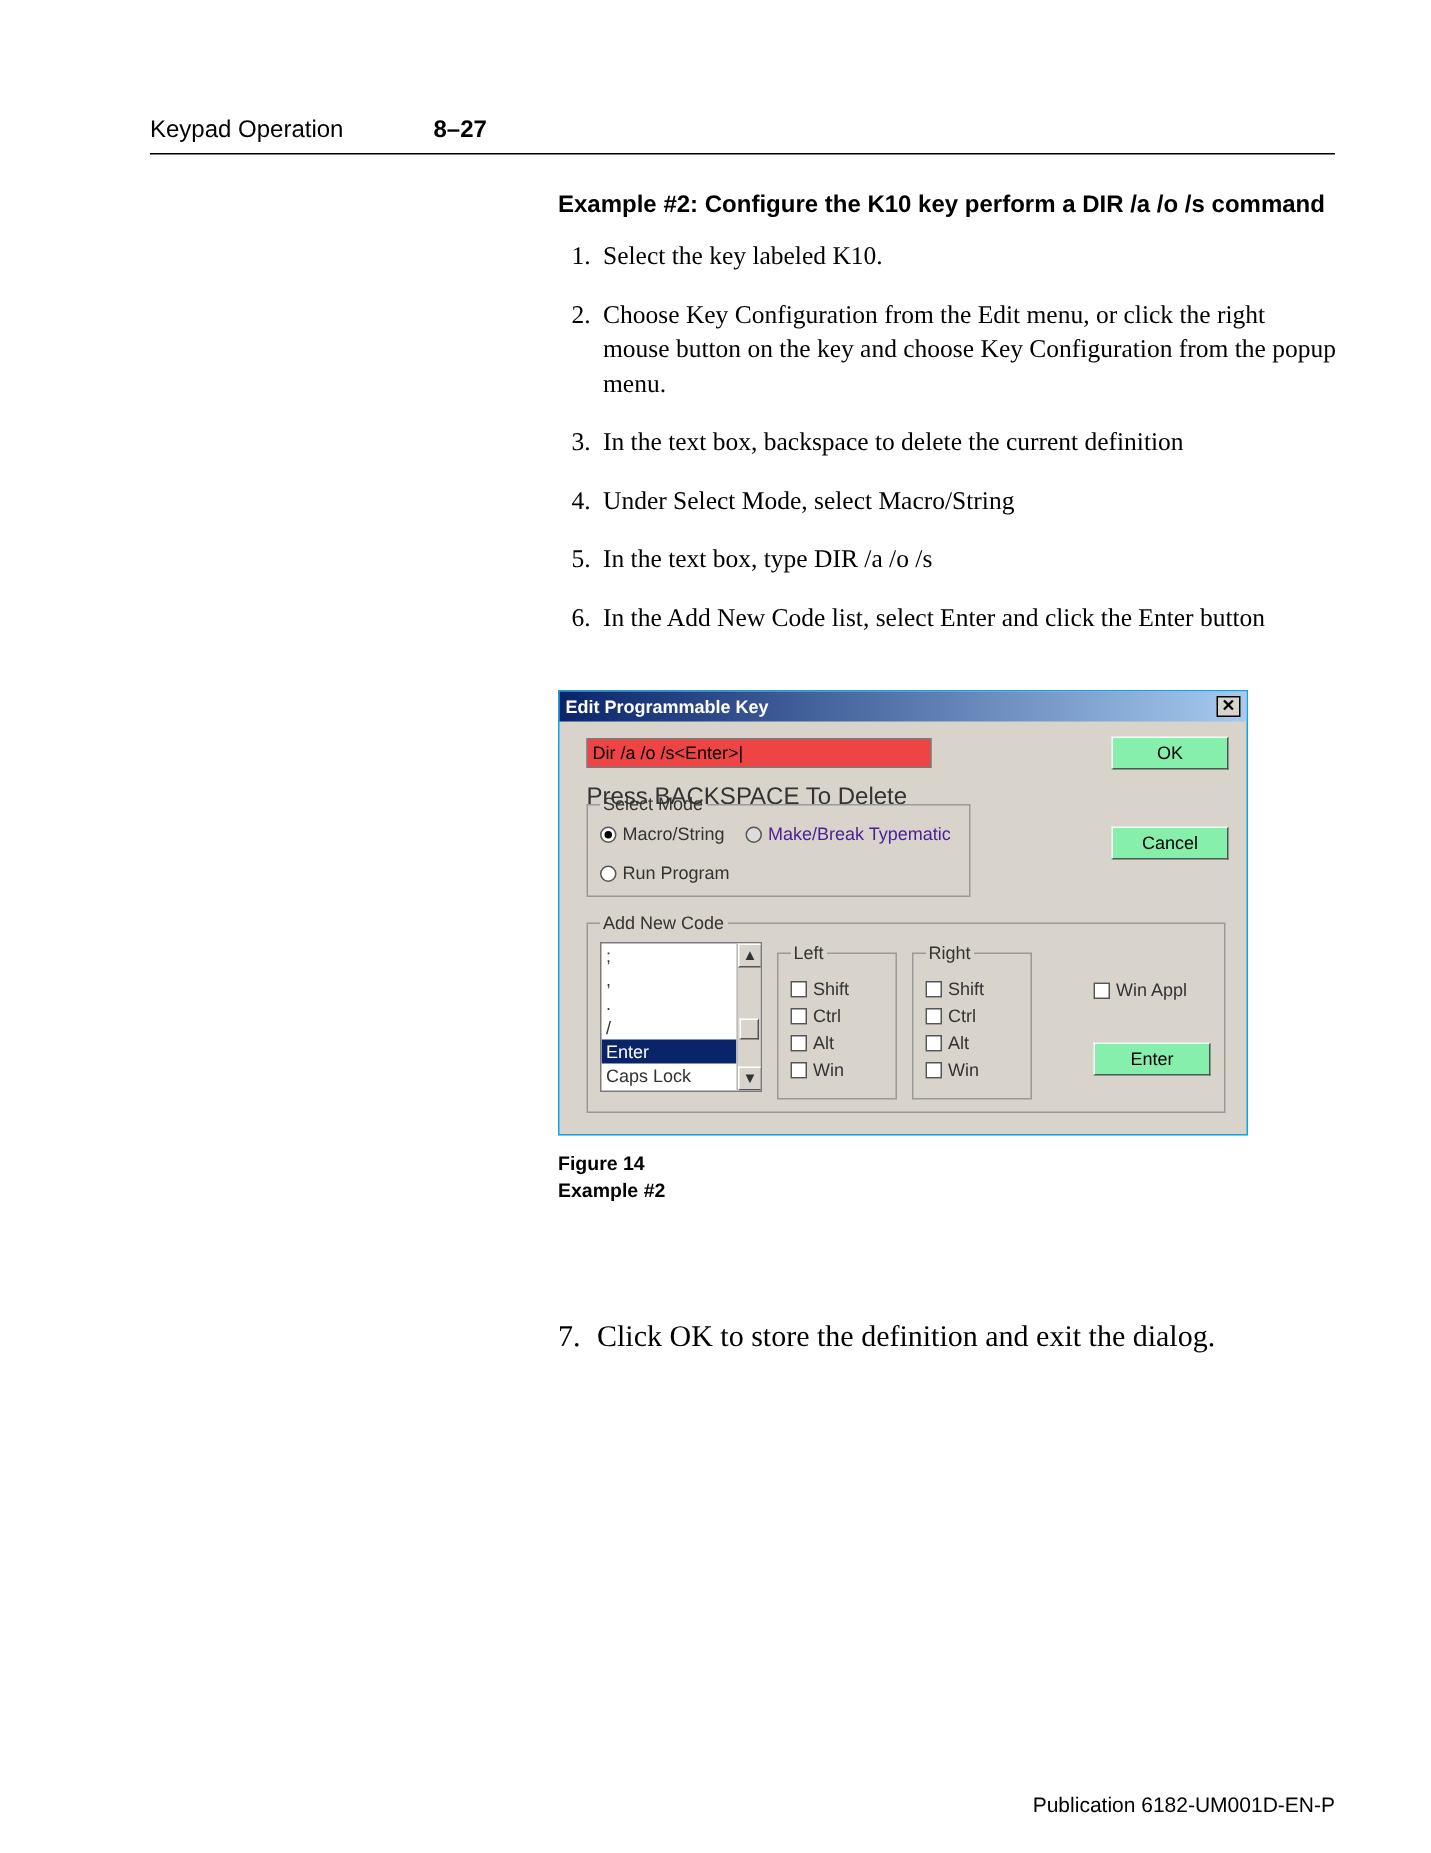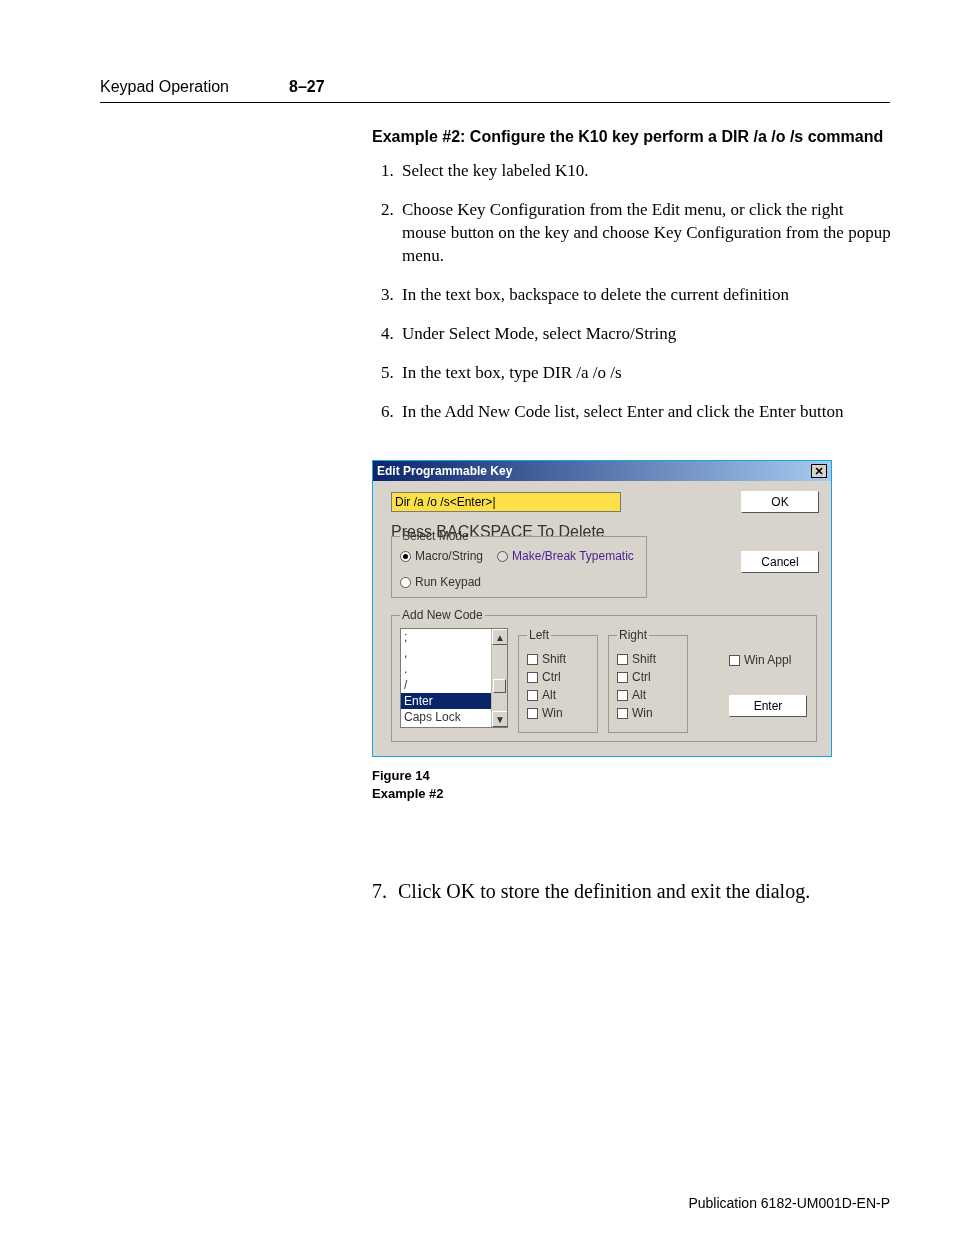--- a/index.html
+++ b/index.html
@@ -12,22 +12,22 @@
   .example-title { font-family: Arial, Helvetica, sans-serif; font-weight: bold; font-size: 16px; margin-bottom: 14px; }
   ol.steps { list-style: decimal; margin-left: 0; padding-left: 26px; font-size: 17px; line-height: 1.35; }
   ol.steps > li { margin-bottom: 16px; padding-left: 4px; }
   .dialog-wrap { position: absolute; top: 460px; left: 372px; width: 460px; }
   .dialog { width: 460px; border: 1px solid #0ea5e9; background: #d8d4cc; font-family: Tahoma, Arial, sans-serif; font-size: 12px; }
   .titlebar { height: 20px; background: linear-gradient(to right, #0a246a, #a6caf0); color: #fff; display: flex; align-items: center; padding: 0 4px; }
   .titlebar .ttext { flex: 1; font-weight: bold; font-size: 12px; }
   .titlebar .closebtn { width: 16px; height: 14px; background: #d8d4cc; border: 1px solid #000; display: flex; align-items: center; justify-content: center; font-family: Arial; font-size: 11px; font-weight: bold; color: #000; line-height: 1; }
   .dlgbody { padding: 10px 12px 14px 18px; color: #333; }
   .row1 { display: flex; align-items: center; }
-  .textinput { width: 230px; height: 20px; border: 1px solid #7a7a7a; background: #fde047; padding: 1px 3px; font-family: Tahoma, Arial, sans-serif; font-size: 12px; color: #000; }
-  .btn { width: 78px; height: 22px; background: #ffffff; border: 1px solid #888; border-top-color: #fff; border-left-color: #fff; border-right-color: #555; border-bottom-color: #555; font-family: Tahoma, Arial, sans-serif; font-size: 12px; color: #000; }
+  .textinput { width: 230px; height: 20px; border: 1px solid #7a7a7a; background: #ef4444; padding: 1px 3px; font-family: Tahoma, Arial, sans-serif; font-size: 12px; color: #000; }
+  .btn { width: 78px; height: 22px; background: #86efac; border: 1px solid #888; border-top-color: #fff; border-left-color: #fff; border-right-color: #555; border-bottom-color: #555; font-family: Tahoma, Arial, sans-serif; font-size: 12px; color: #000; }
   .okbtn { margin-left: auto; }
   .hint { margin-top: 10px; font-size: 16px; color: #333; }
   .cancel-row { display: flex; margin-top: 10px; }
   .cancel-row .btn { margin-left: auto; }
   fieldset { border: 1px solid #999; padding: 6px 8px 8px 8px; }
   fieldset > legend { font-size: 12px; color: #333; padding: 0 2px; }
   .selectmode { width: 256px; margin-top: -22px; }
   .selectmode .radios { display: flex; flex-wrap: wrap; gap: 12px 14px; font-size: 12px; }
   .radio { display: inline-flex; align-items: center; gap: 4px; white-space: nowrap; }
   .radiodot { width: 11px; height: 11px; border: 1px solid #555; border-radius: 50%; background: #fff; display: inline-flex; align-items: center; justify-content: center; }
@@ -98,21 +98,21 @@
                     <span class="inner"></span>
                   </span>
                 <span>Macro/String</span>
               </span>
               <span class="radio disabled">
                 <span class="radiodot" style="background:#ddd;"></span>
                 <span>Make/Break Typematic</span>
               </span>
               <span class="radio" style="width:100%;">
                 <span class="radiodot"></span>
-                <span>Run Keypad</span>
+                <span>Run Program</span>
               </span>
             </div>
           </fieldset>
           <button class="btn" style="margin-left:auto; align-self:flex-start;text-align:center;">Cancel</button>
         </div>
 
         <fieldset class="addnew">
           <legend>Add New Code</legend>
           <div class="addinner">
             <div class="listbox">

